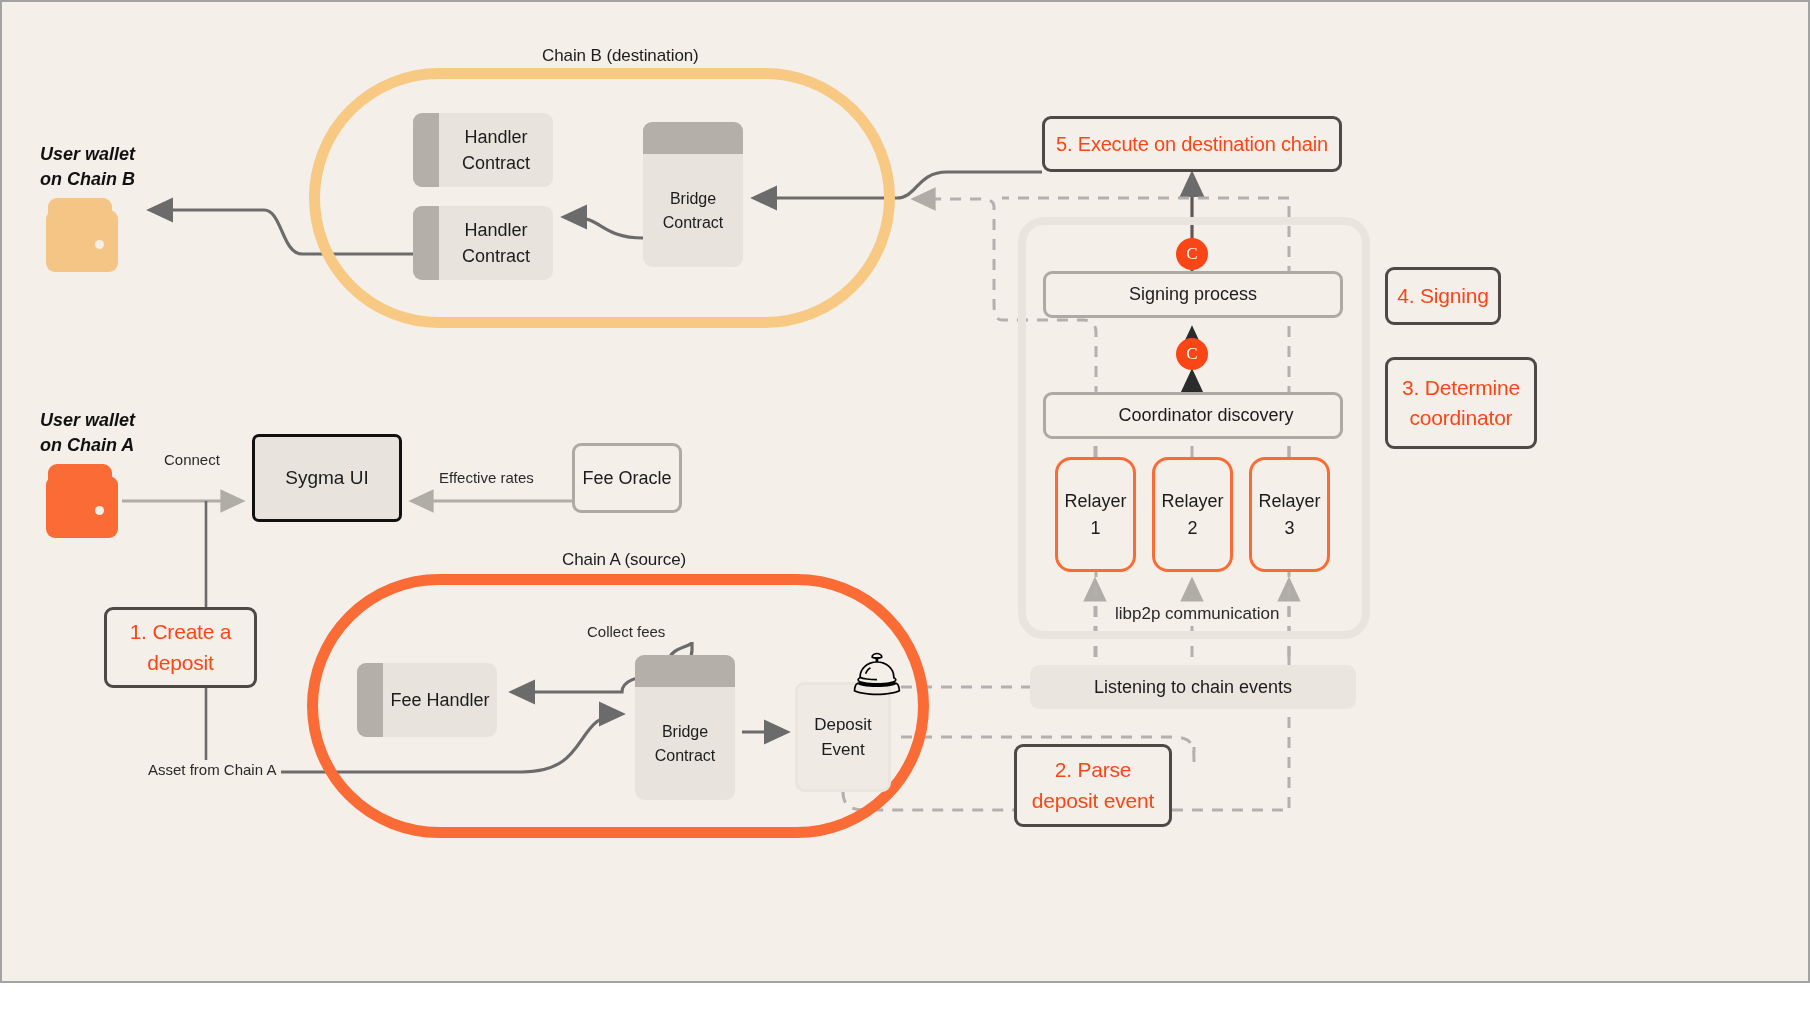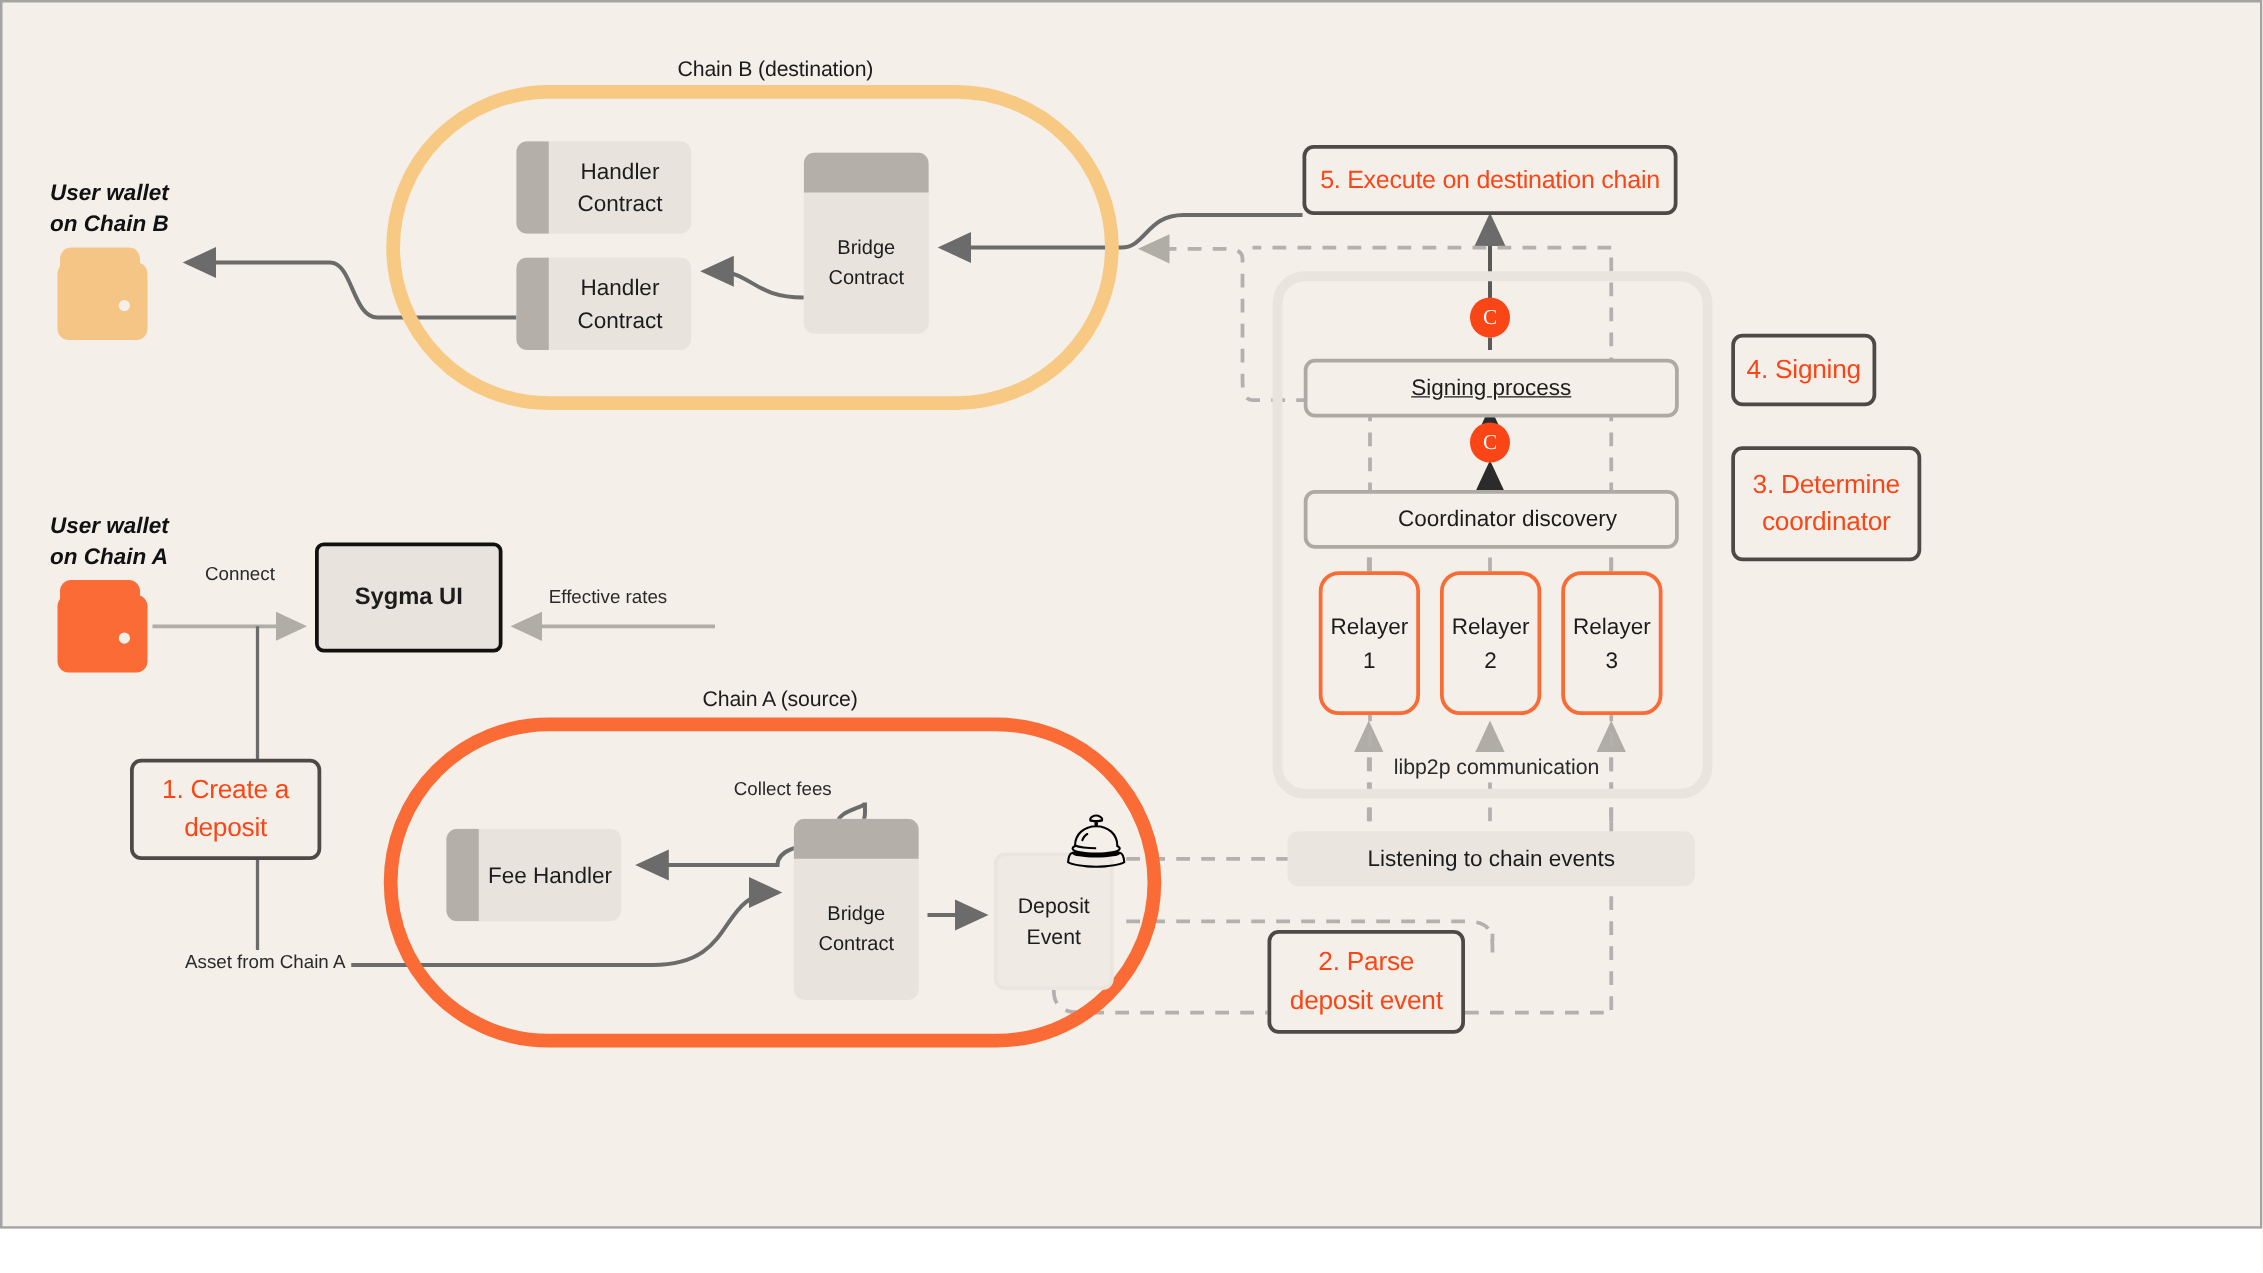--- a/index.html
+++ b/index.html
@@ -275,21 +275,21 @@
     <div class="body" style="background:#f5c585;"></div>
     <div class="dot"></div>
   </div>
 
   <div class="step" style="left:1040px;top:114px;width:300px;height:56px;font-size:20px;">5. Execute on destination chain</div>
 
   <div class="relayer-box" style="left:1016px;top:215px;width:352px;height:422px;"></div>
 
   <div class="cbadge" style="left:1174px;top:236px;">C</div>
 
-  <div class="panel" style="left:1041px;top:285px;width:300px;height:47px;text-decoration:underline;">Signing process</div>
+  <div class="panel" style="left:1041px;top:269px;width:300px;height:47px;">Signing process</div>
 
   <div class="cbadge" style="left:1174px;top:336px;">C</div>
 
   <div class="panel" style="left:1041px;top:390px;width:300px;height:47px;padding-left:26px;">Coordinator discovery</div>
 
   <div class="panel relayer" style="left:1053px;top:455px;width:81px;height:115px;">Relayer<br>1</div>
   <div class="panel relayer" style="left:1150px;top:455px;width:81px;height:115px;">Relayer<br>2</div>
   <div class="panel relayer" style="left:1247px;top:455px;width:81px;height:115px;">Relayer<br>3</div>
 
   <div class="wirelabel" style="left:1108px;top:601px;font-size:17px;">libp2p communication</div>
@@ -301,24 +301,25 @@
 
   <div class="wallet-label" style="left:38px;top:406px;">User wallet<br>on Chain A</div>
   <div class="wallet" style="left:44px;top:462px;width:72px;height:74px;">
     <div class="strap" style="background:#fa6b35;"></div>
     <div class="body" style="background:#fa6b35;"></div>
     <div class="dot"></div>
   </div>
 
   <div class="wirelabel" style="left:157px;top:448px;">Connect</div>
 
-  <div class="panel sygma" style="left:250px;top:432px;width:150px;height:88px;font-weight:bold;">Sygma UI</div>
+  <div class="panel sygma" style="left:250px;top:432px;width:150px;height:88px;">Sygma UI</div>
 
   <div class="wirelabel" style="left:432px;top:466px;">Effective rates</div>
 
+  <div class="panel" style="left:570px;top:441px;width:110px;height:70px;">Fee Oracle</div>
 
   <div class="step" style="left:102px;top:605px;width:153px;height:81px;">1. Create a<br>deposit</div>
 
   <div class="wirelabel" style="left:141px;top:758px;">Asset from Chain A</div>
 
   <div class="capsule a" style="left:305px;top:572px;width:622px;height:264px;"></div>
   <div class="capsule-label" style="left:560px;top:548px;">Chain A (source)</div>
 
   <div class="contract" style="left:355px;top:661px;width:140px;height:74px;">
     <div class="tab-left"></div>

